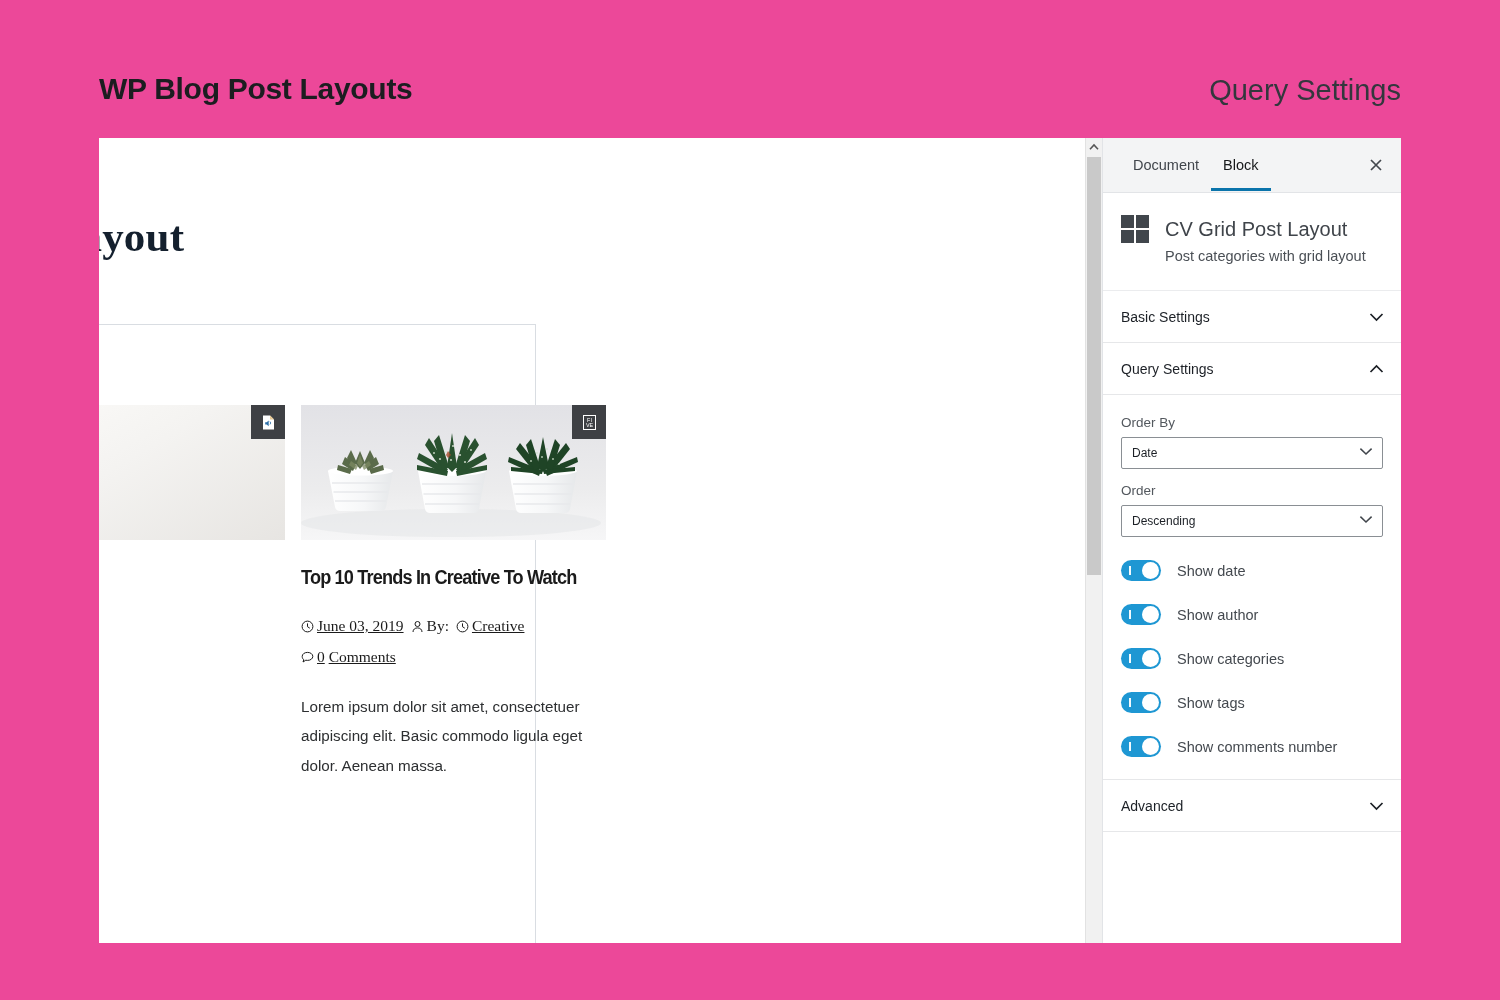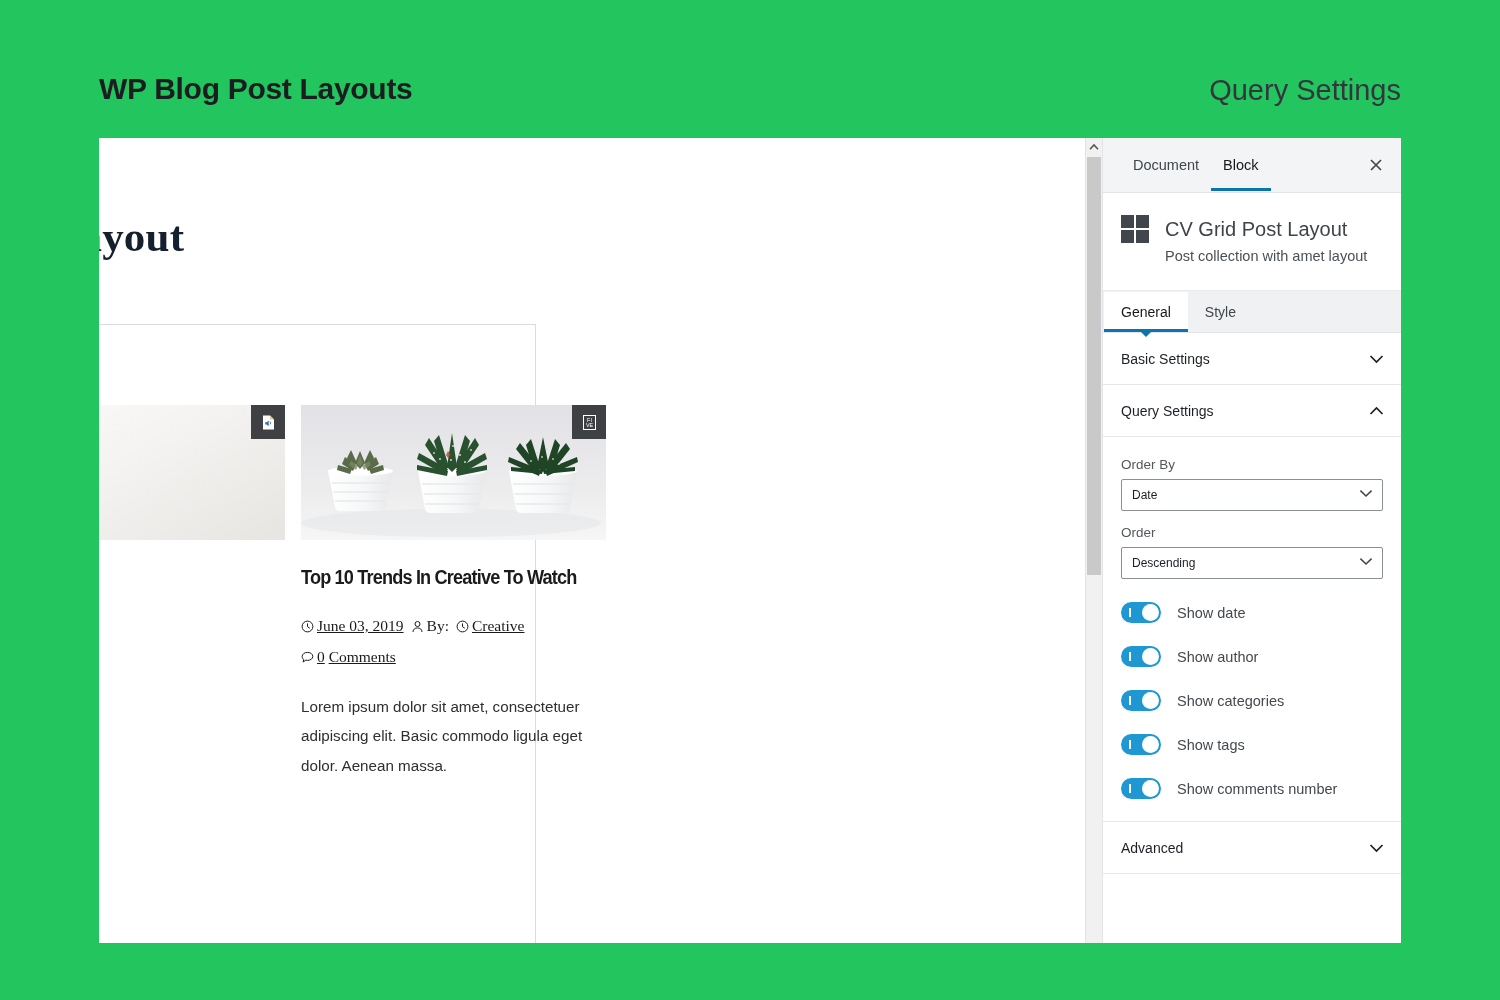--- a/index.html
+++ b/index.html
@@ -8,21 +8,21 @@
     width: 1500px;
     height: 1000px;
     background: #eef2f5;
     font-family: "Liberation Sans", sans-serif;
     overflow: hidden;
   }
   #root {
     position: relative;
     width: 1500px;
     height: 1000px;
-    background: #22c55e;
+    background: #ec4899;
   }
 
   
   .page-title {
     position: absolute;
     left: 99px;
     top: 72px;
     font-size: 30px;
     font-weight: bold;
     color: #1c1d20;
@@ -553,28 +553,24 @@
 
       <div class="block-card">
         <div class="block-icon">
           <i></i>
             <i></i>
             <i></i>
             <i></i>
         </div>
         <div>
           <div class="block-name">CV Grid Post Layout</div>
-          <div class="block-desc">Post collection with amet layout</div>
-        </div>
-      </div>
-
-      <div class="gen-tabs">
-        <div class="gen-tab active">General</div>
-        <div class="gen-tab">Style</div>
-      </div>
+          <div class="block-desc">Post categories with grid layout</div>
+        </div>
+      </div>
+
 
       <div class="panel-head">
         <span class="t">Basic Settings</span>
         <svg width="15" height="10" viewBox="0 0 15 10">
           <path d="M1.5 2L7.5 8l6-6" fill="none" stroke="#1c2026" stroke-width="1.7"></path>
         </svg>
       </div>
 
       <div class="panel-head">
         <span class="t">Query Settings</span>

